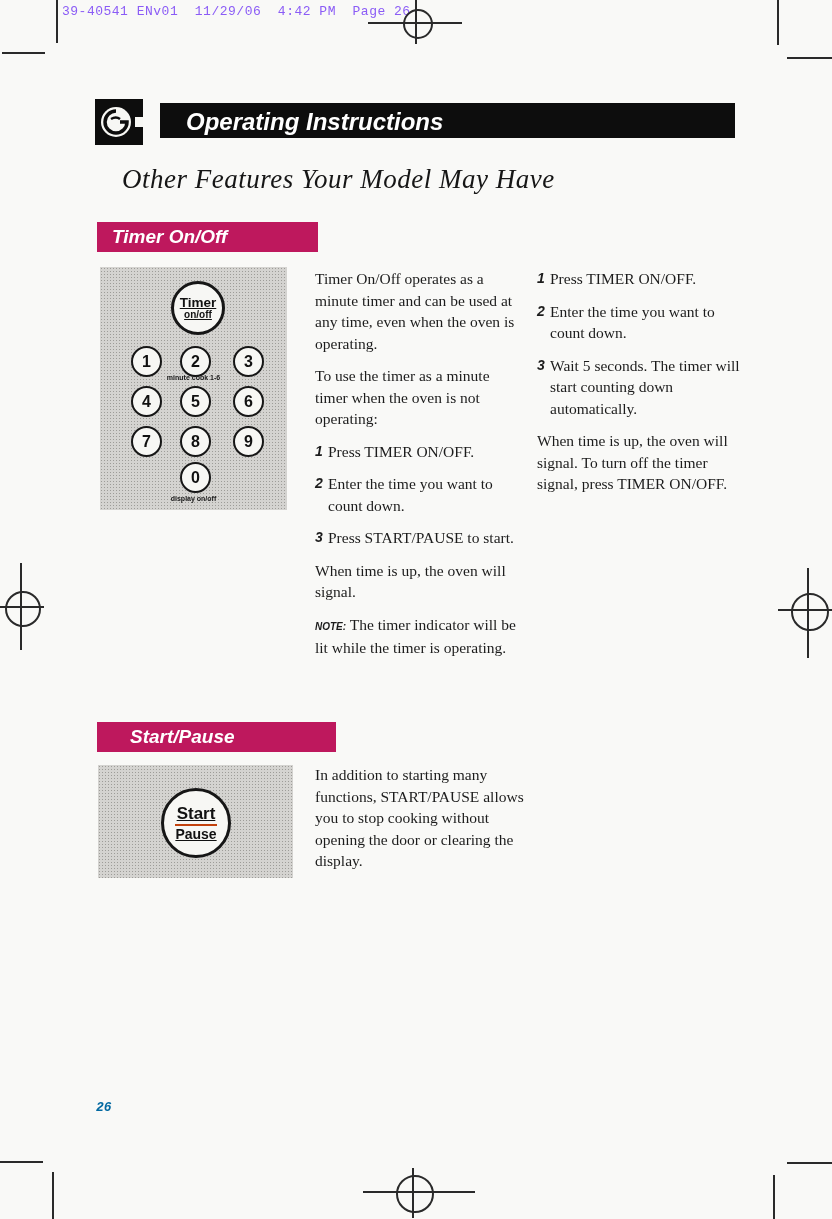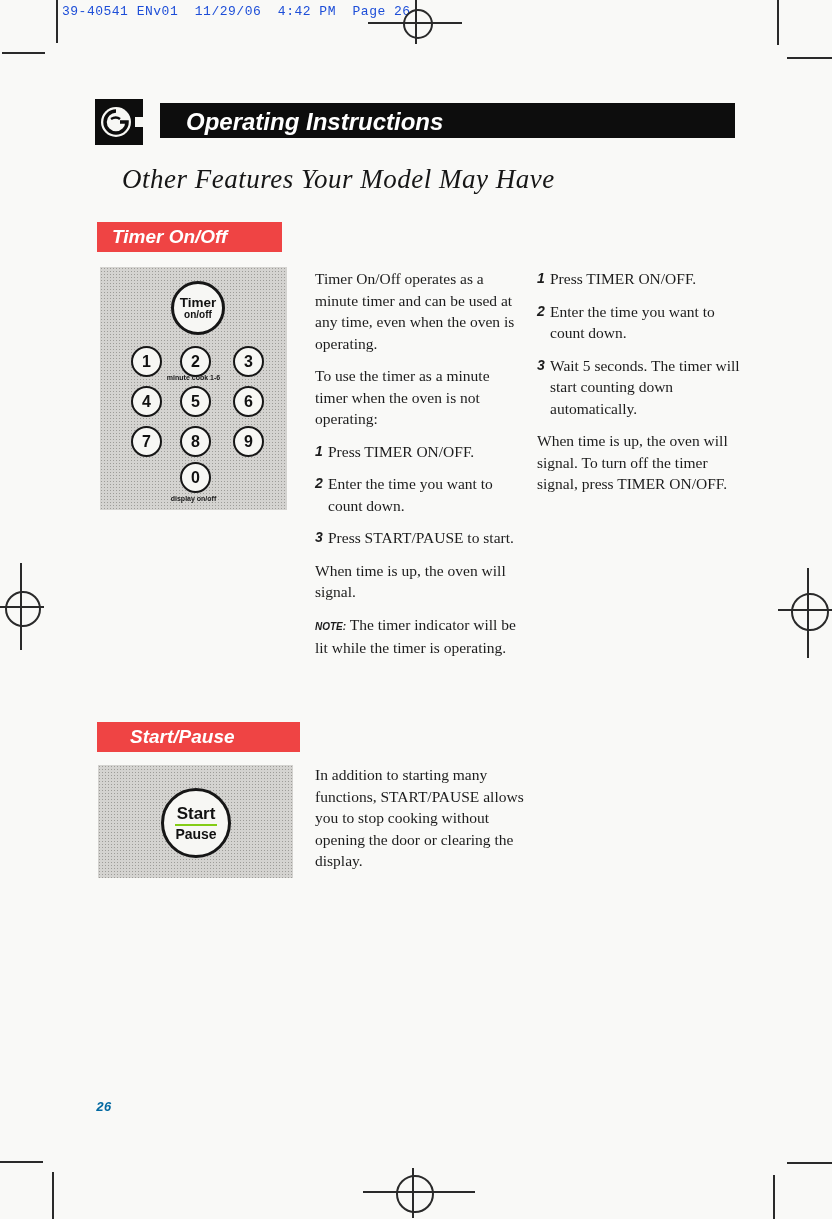--- a/index.html
+++ b/index.html
@@ -1,47 +1,47 @@
 <!DOCTYPE html>
 <html><head>
 <meta charset="utf-8">
 <style>
   html,body{margin:0;padding:0;}
   body{background:#e8e8e6;font-family:"Liberation Serif",serif;}
   .page{position:relative;width:832px;height:1219px;background:#f9f9f7;overflow:hidden;color:#1b1b1b;}
 
   
   .slug{position:absolute;left:62px;top:4px;font-family:"Liberation Mono",monospace;
-        font-size:13px;letter-spacing:.5px;color:#1d4ed8;white-space:pre;}
+        font-size:13px;letter-spacing:.5px;color:#8b5cf6;white-space:pre;}
 
   
   .mk{position:absolute;background:#2a2a2a;}
   .reg-circle{position:absolute;border:2px solid #2a2a2a;border-radius:50%;background:transparent;}
 
   
   .logo{position:absolute;left:95px;top:99px;width:48px;height:46px;}
   .hdr-bar{position:absolute;left:160px;top:103px;width:575px;height:35px;background:#0d0d0d;}
   .hdr-bar span{display:block;padding-left:26px;line-height:38px;color:#fff;
         font-family:"Liberation Sans",sans-serif;font-style:italic;font-weight:bold;font-size:24px;}
   .subtitle{position:absolute;left:122px;top:164px;font-style:italic;font-size:27px;color:#161616;
         font-family:"Liberation Serif",serif;letter-spacing:.5px;}
 
   
-  .sec-bar{position:absolute;left:97px;width:185px;height:30px;background:#ef4444;}
+  .sec-bar{position:absolute;left:97px;width:221px;height:30px;background:#be185d;}
   .sec-bar span{display:block;padding-left:15px;line-height:29px;color:#fff;
         font-family:"Liberation Sans",sans-serif;font-style:italic;font-weight:bold;font-size:19px;}
 
   
   .halftone{background-color:#d4d3d0;
         background-image:radial-gradient(circle,#9d9c98 .6px,rgba(0,0,0,0) .8px);
         background-size:3px 3px;}
   .keypad{position:absolute;left:100px;top:267px;width:187px;height:243px;}
   .round-btn{position:absolute;border-radius:50%;background:#f7f7f4;border:3px solid #161616;
         display:flex;flex-direction:column;align-items:center;justify-content:center;
-        font-family:"Liberation Sans",sans-serif;font-weight:bold;color:#111;box-sizing:border-box;}
+        font-family:"Liberation Sans",sans-serif;font-weight:bold;color:#111;box-sizing:border-box;text-decoration:underline;}
   .timer-btn{left:71px;top:14px;width:54px;height:54px;}
   .timer-btn .l1{font-size:13.5px;line-height:14px;}
   .timer-btn .l2{font-size:10px;line-height:10px;}
   .key{position:absolute;width:31px;height:31px;border-radius:50%;background:#f7f7f4;
         border:2px solid #161616;box-sizing:border-box;display:flex;align-items:center;justify-content:center;
         font-family:"Liberation Sans",sans-serif;font-weight:bold;font-size:16px;color:#111;}
   .tiny-label{position:absolute;left:0;width:100%;text-align:center;
         font-family:"Liberation Sans",sans-serif;font-weight:bold;font-size:7px;color:#1a1a1a;}
 
   
@@ -49,21 +49,21 @@
   .col p{margin:0 0 11px 0;}
   .step{display:flex;margin:0 0 11px 0;}
   .step .num{flex:0 0 13px;font-family:"Liberation Sans",sans-serif;
         font-weight:bold;font-style:italic;font-size:14px;line-height:21px;}
   .step .txt{flex:1;}
   .note-label{font-family:"Liberation Sans",sans-serif;font-weight:bold;font-style:italic;font-size:10px;}
 
   
   .start-img{position:absolute;left:98px;top:765px;width:195px;height:113px;}
   .start-btn{left:63px;top:23px;width:70px;height:70px;}
-  .start-btn .l1{font-size:17px;line-height:19px;border-bottom:2px solid #84cc16;padding:0 2px 1px 2px;}
+  .start-btn .l1{font-size:17px;line-height:19px;border-bottom:2px solid #c2410c;padding:0 2px 1px 2px;}
   .start-btn .l2{font-size:14px;line-height:17px;}
 
   .pagenum{position:absolute;left:96px;top:1100px;font-family:Liberation Mono, monospace;
         font-weight:bold;font-style:italic;font-size:13px;color:#0369a1;}
 </style>
 </head>
 <body>
 
 <div class="page">
 

